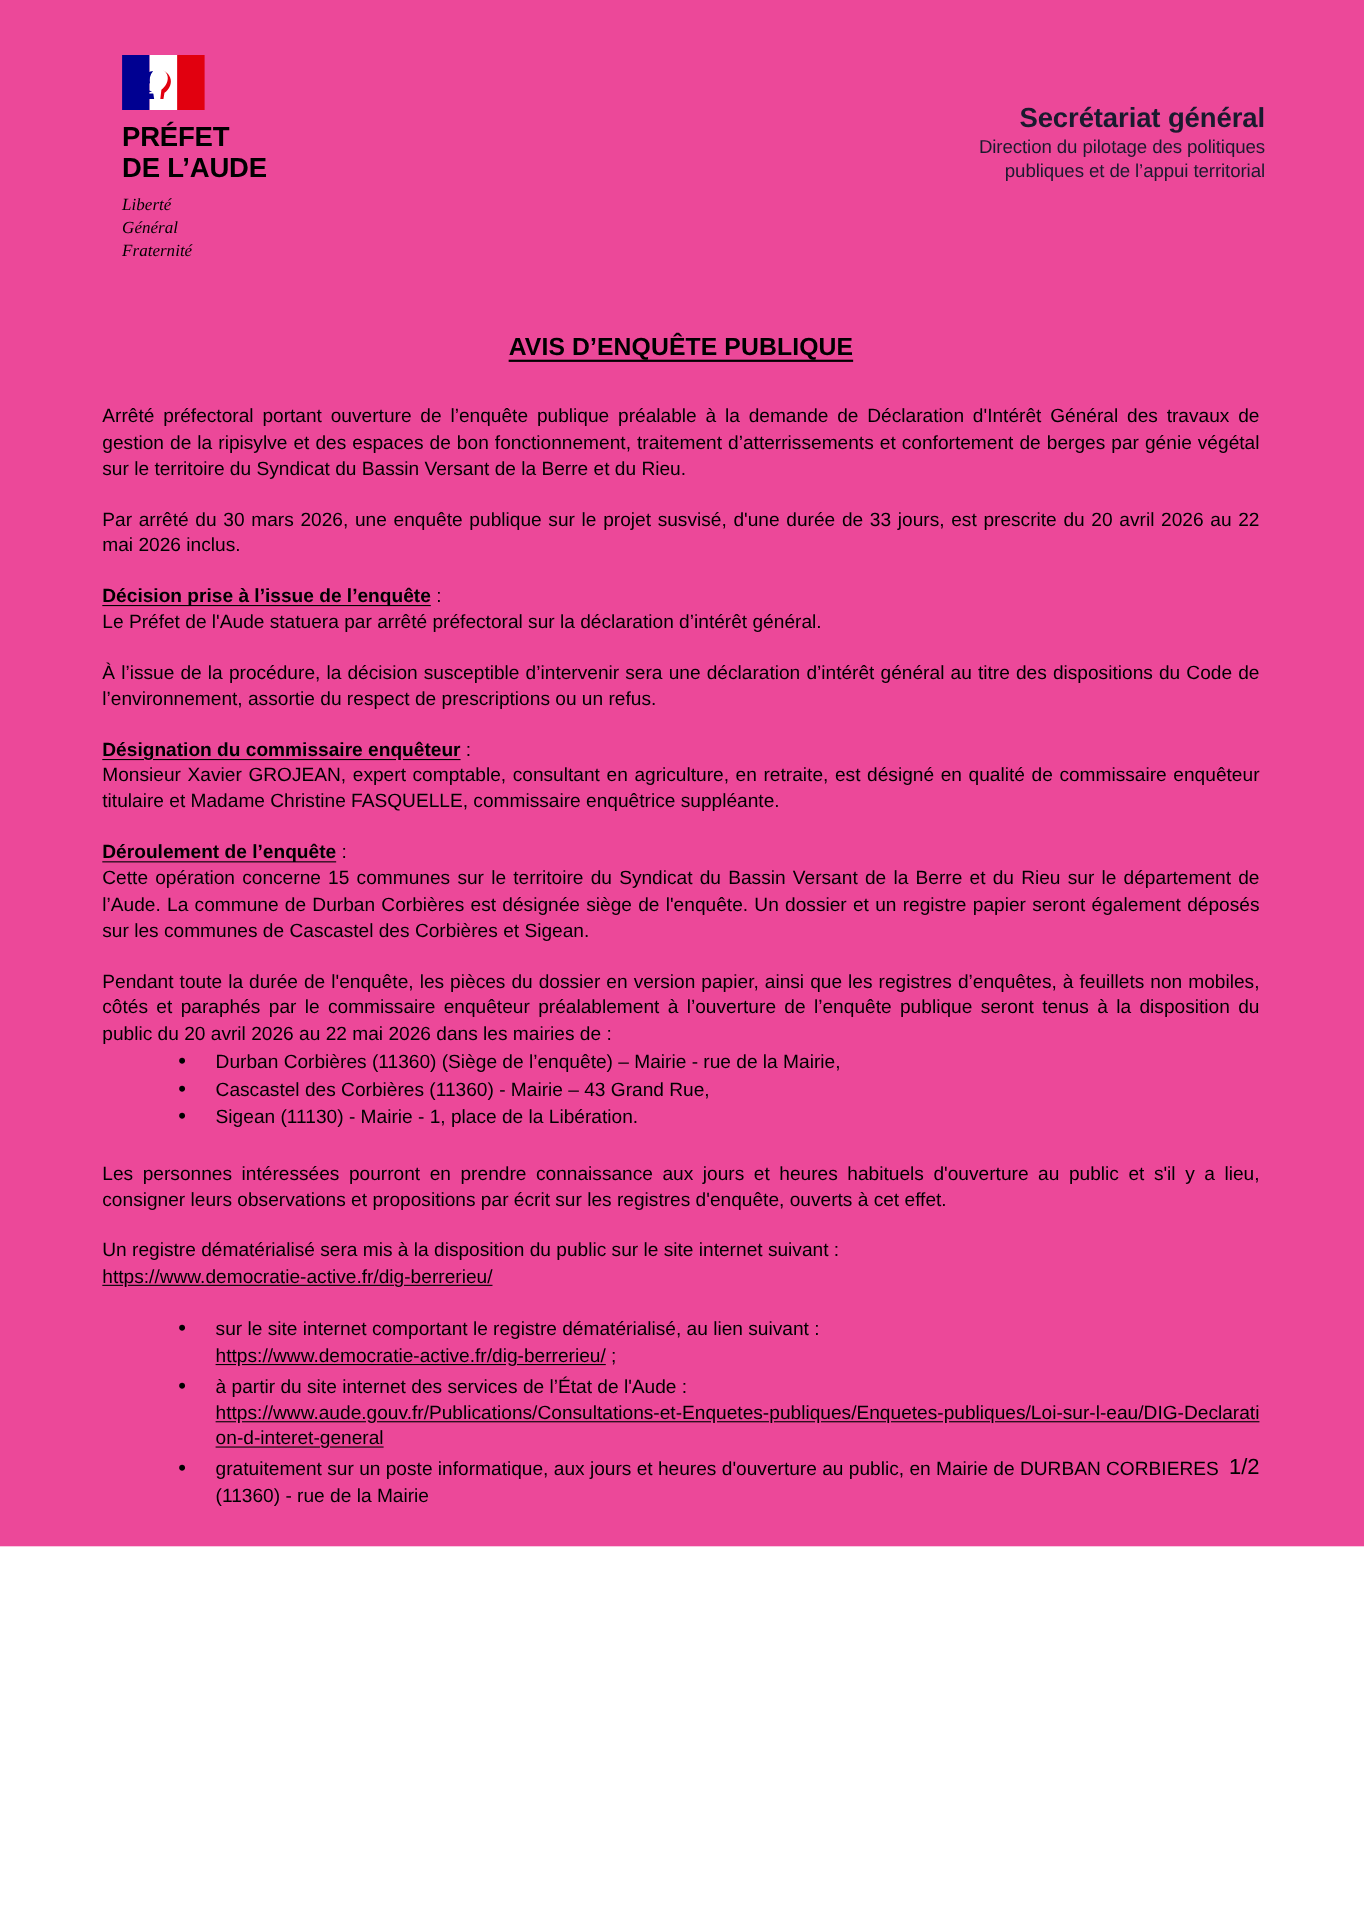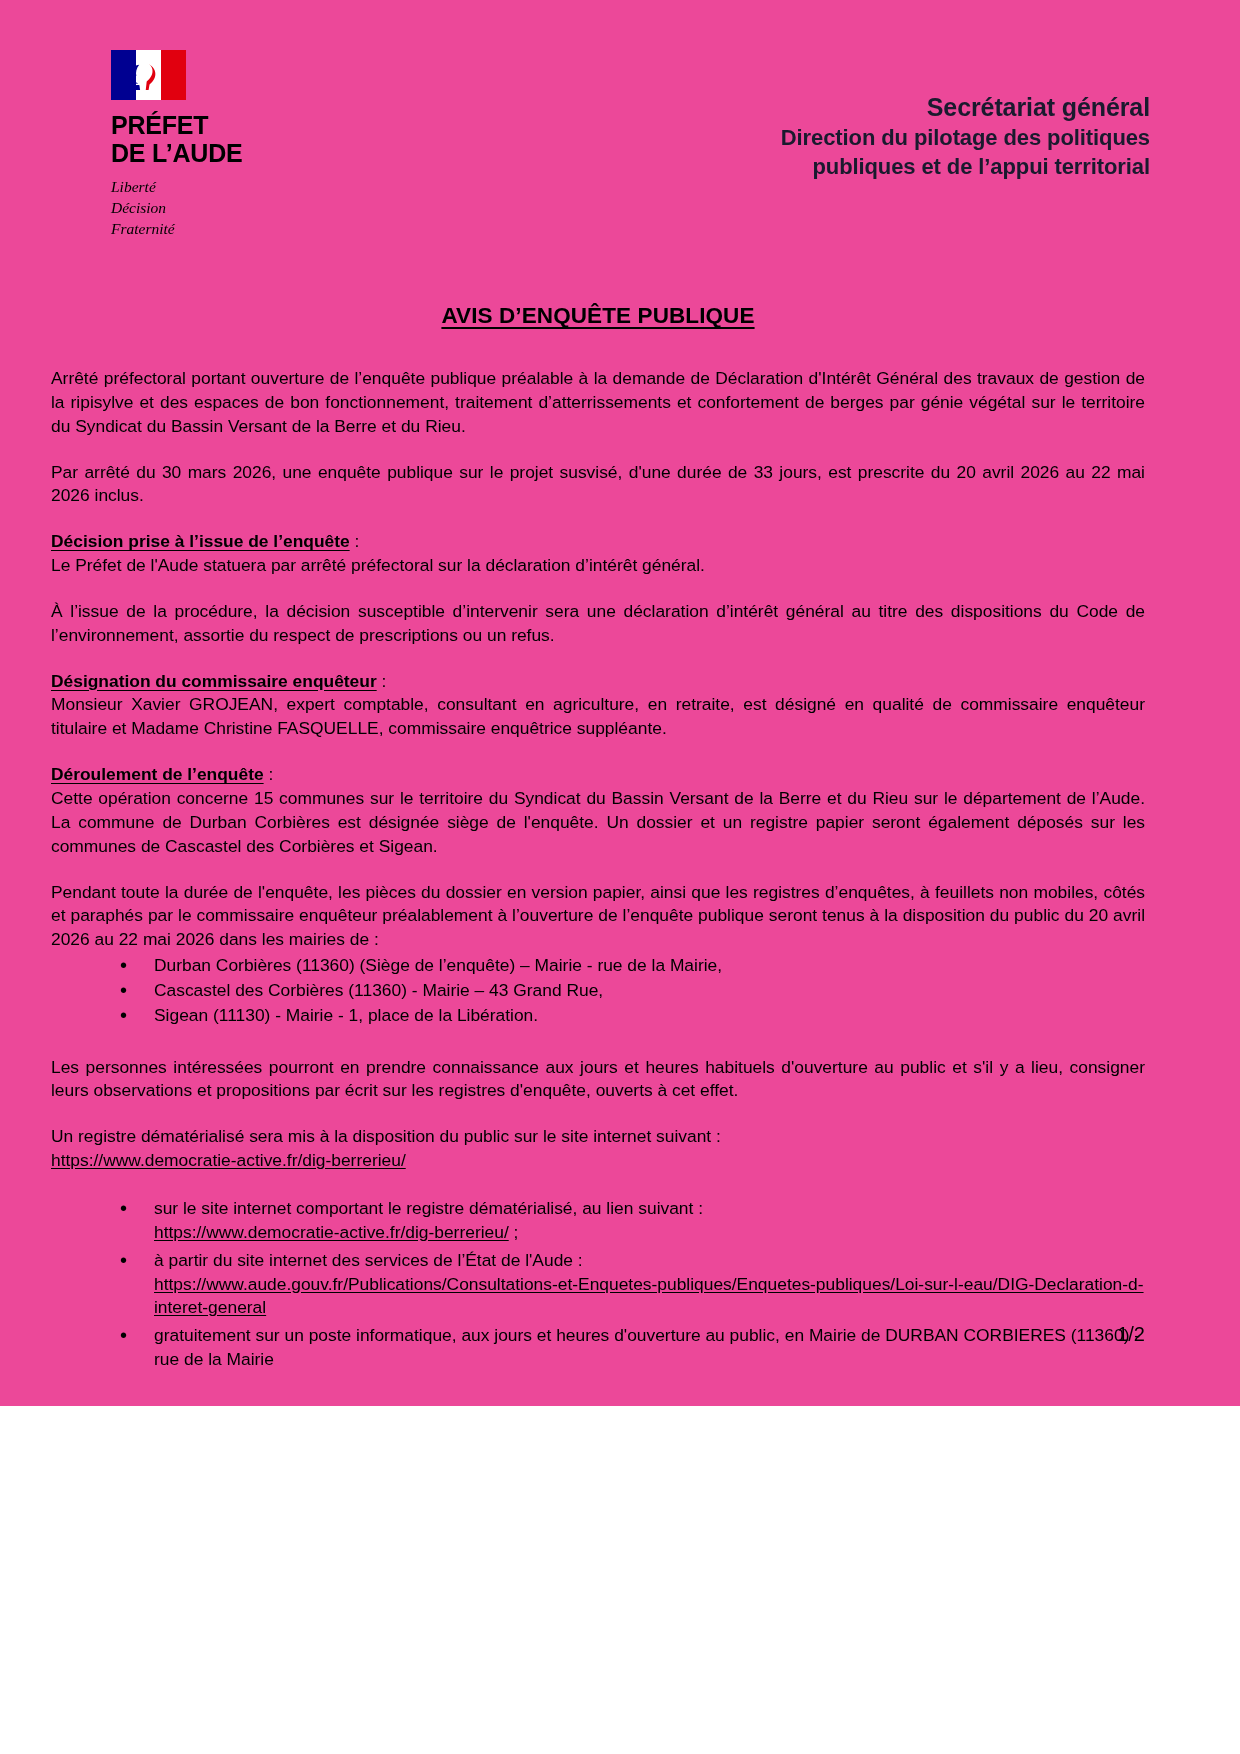--- a/index.html
+++ b/index.html
@@ -73,29 +73,29 @@
     font-family: "Liberation Sans", sans-serif;
     color: #1A1A2E;
   }
   .service .l1 {
     font-weight: bold;
     font-size: 25px;
     line-height: 1.22;
     letter-spacing: -0.1px;
   }
   .service .l2, .service .l3 {
-    font-weight: bold;
-    font-size: 22px;
+    font-weight: normal;
+    font-size: 17px;
     line-height: 1.33;
     letter-spacing: -0.1px;
   }
 
   
   .doc {
-    padding: 0 95px 0 51px;
+    padding: 0 95px 0 93px;
     box-sizing: border-box;
     font-size: 17.4px;
     line-height: 1.37;
     color: #000000;
   }
   .doc-title {
     text-align: center;
     font-weight: bold;
     font-size: 22.5px;
     margin-top: 62px;
@@ -174,21 +174,21 @@
           </svg>
         </div>
         <div class="rouge"></div>
       </div>
       <div class="prefet-name">
         <div>PRÉFET</div>
         <div>DE L’AUDE</div>
       </div>
       <div class="devise">
         <div>Liberté</div>
-        <div>Décision</div>
+        <div>Général</div>
         <div>Fraternité</div>
       </div>
     </div>
 
     <div class="service">
       <div class="l1">Secrétariat général</div>
       <div class="l2">Direction du pilotage des politiques</div>
       <div class="l3">publiques et de l’appui territorial</div>
     </div>
   </div>

